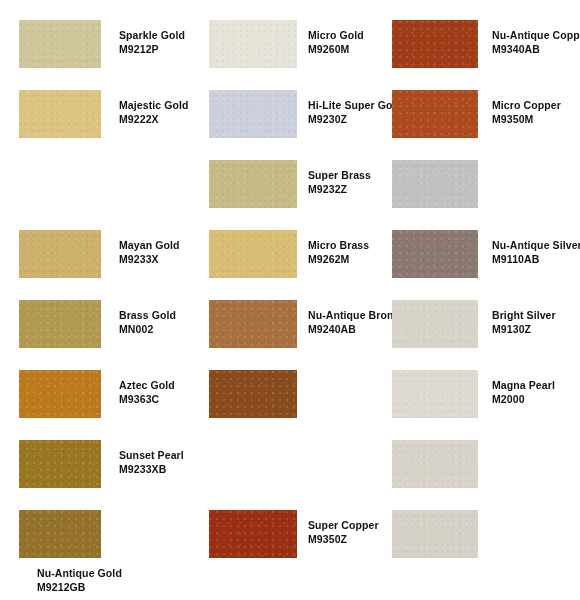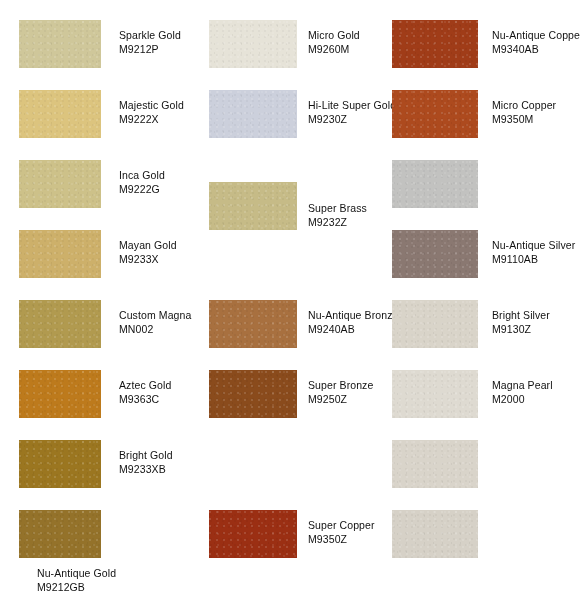--- a/index.html
+++ b/index.html
@@ -62,21 +62,21 @@
     opacity: 0.85;
   }
   .swatch-text {
     padding-left: 18px;
     padding-top: 9px;
     line-height: 1.32;
     white-space: nowrap;
   }
   .swatch-name, .swatch-code {
     font-size: 10.5px;
-    font-weight: normal;
+    font-weight: bold;
     color: #111111;
     letter-spacing: 0.1px;
     display: block;
   }
   
   .col-2 .swatch-chip { width: 88px; }
   .col-3 .swatch-chip { width: 86px; }
   .col-2 .swatch-text { padding-left: 11px; }
   .col-3 .swatch-text { padding-left: 14px; }
 </style>
@@ -120,55 +120,55 @@
           <span class="swatch-code">M9230Z</span>
         </div>
       </div>
       <div class="swatch-cell col-3" style="grid-area: 2 / 3;">
         <div class="swatch-chip" style="background-color: rgb(173, 74, 30);"></div>
         <div class="swatch-text">
           <span class="swatch-name">Micro Copper</span>
           <span class="swatch-code">M9350M</span>
         </div>
       </div>
-      <div class="swatch-cell col-1" style="grid-area: 3 / 1;">
-        <div class="swatch-chip" style="background-color: rgb(205, 193, 137);"></div>
-        <div class="swatch-text">
-          <span class="swatch-name">Inca Gold</span>
-          <span class="swatch-code">M9222G</span>
-        </div>
-      </div>
-      <div class="swatch-cell col-2" style="grid-area: 3 / 2; align-items: flex-end;">
+      <div class="swatch-cell col-2" style="grid-area: 3 / 2;">
         <div class="swatch-chip" style="background-color: rgb(198, 187, 135);"></div>
         <div class="swatch-text">
           <span class="swatch-name">Super Brass</span>
           <span class="swatch-code">M9232Z</span>
         </div>
       </div>
       <div class="swatch-cell col-3" style="grid-area: 3 / 3;">
         <div class="swatch-chip" style="background-color: rgb(194, 194, 192);"></div>
       </div>
       <div class="swatch-cell col-1" style="grid-area: 4 / 1;">
         <div class="swatch-chip" style="background-color: rgb(205, 176, 106);"></div>
         <div class="swatch-text">
           <span class="swatch-name">Mayan Gold</span>
           <span class="swatch-code">M9233X</span>
         </div>
       </div>
+      <div class="swatch-cell col-2" style="grid-area: 4 / 2;">
+        <div class="swatch-chip" style="background-color: rgb(217, 189, 116);"></div>
+        <div class="swatch-text">
+          <span class="swatch-name">Micro Brass</span>
+          <span class="swatch-code">M9262M</span>
+        </div>
+      </div>
       <div class="swatch-cell col-3" style="grid-area: 4 / 3;">
         <div class="swatch-chip" style="background-color: rgb(138, 120, 113);"></div>
         <div class="swatch-text">
           <span class="swatch-name">Nu-Antique Silver</span>
           <span class="swatch-code">M9110AB</span>
         </div>
       </div>
       <div class="swatch-cell col-1" style="grid-area: 5 / 1;">
         <div class="swatch-chip" style="background-color: rgb(177, 154, 79);"></div>
         <div class="swatch-text">
-          <span class="swatch-name">Custom Magna</span>
+          <span class="swatch-name">Brass Gold</span>
           <span class="swatch-code">MN002</span>
         </div>
       </div>
       <div class="swatch-cell col-2" style="grid-area: 5 / 2;">
         <div class="swatch-chip" style="background-color: rgb(168, 112, 63);"></div>
         <div class="swatch-text">
           <span class="swatch-name">Nu-Antique Bronze</span>
           <span class="swatch-code">M9240AB</span>
         </div>
       </div>
@@ -181,36 +181,32 @@
       </div>
       <div class="swatch-cell col-1" style="grid-area: 6 / 1;">
         <div class="swatch-chip" style="background-color: rgb(189, 122, 28);"></div>
         <div class="swatch-text">
           <span class="swatch-name">Aztec Gold</span>
           <span class="swatch-code">M9363C</span>
         </div>
       </div>
       <div class="swatch-cell col-2" style="grid-area: 6 / 2;">
         <div class="swatch-chip" style="background-color: rgb(138, 75, 28);"></div>
-        <div class="swatch-text">
-          <span class="swatch-name">Super Bronze</span>
-          <span class="swatch-code">M9250Z</span>
-        </div>
       </div>
       <div class="swatch-cell col-3" style="grid-area: 6 / 3;">
         <div class="swatch-chip" style="background-color: rgb(222, 218, 209);"></div>
         <div class="swatch-text">
           <span class="swatch-name">Magna Pearl</span>
           <span class="swatch-code">M2000</span>
         </div>
       </div>
       <div class="swatch-cell col-1" style="grid-area: 7 / 1;">
         <div class="swatch-chip" style="background-color: rgb(155, 118, 32);"></div>
         <div class="swatch-text">
-          <span class="swatch-name">Bright Gold</span>
+          <span class="swatch-name">Sunset Pearl</span>
           <span class="swatch-code">M9233XB</span>
         </div>
       </div>
       <div class="swatch-cell col-3" style="grid-area: 7 / 3;">
         <div class="swatch-chip" style="background-color: rgb(217, 212, 202);"></div>
       </div>
       <div class="swatch-cell col-1" style="grid-area: 8 / 1; flex-direction: column;">
         <div class="swatch-chip" style="background-color: rgb(148, 114, 42);"></div>
         <div class="swatch-text">
           <span class="swatch-name">Nu-Antique Gold</span>

